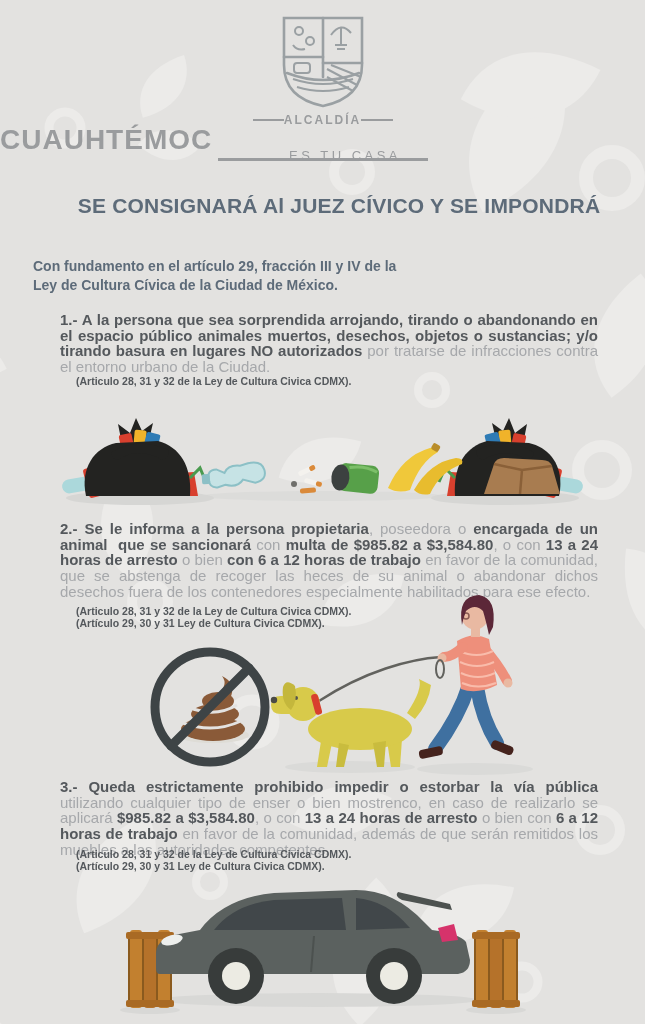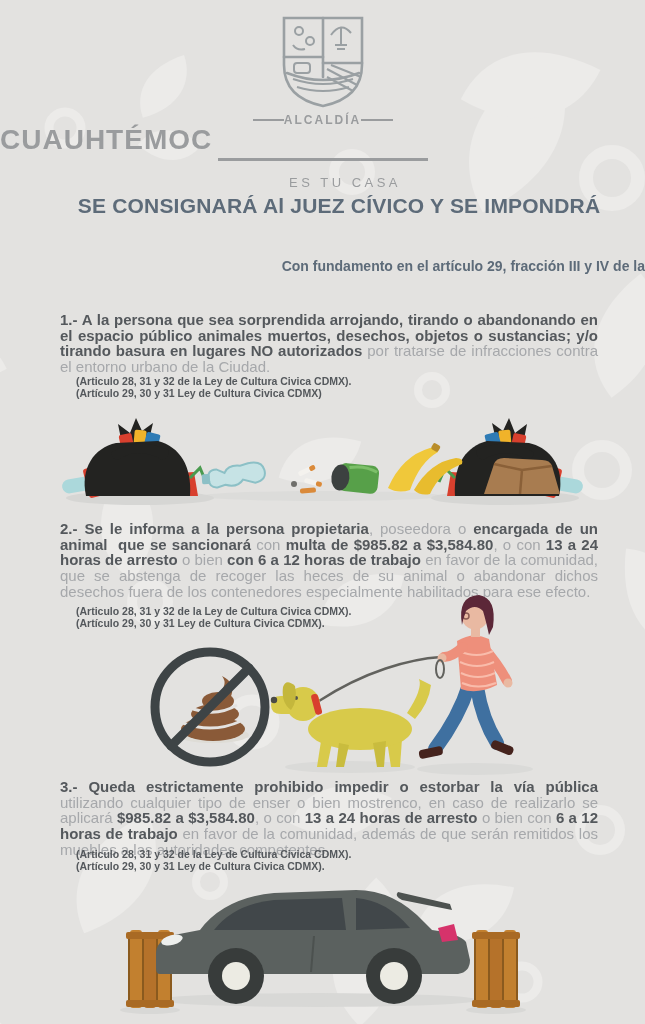--- a/index.html
+++ b/index.html
@@ -26,33 +26,33 @@
   .borough-name {
     position:absolute; top:124px; width:100%; text-align:left;
     font-size:28px; font-weight:bold; letter-spacing:1px;
     color:var(--logo_gray,#919498);
   }
   .logo-divider {
     position:absolute; top:158px; left:50%; transform:translateX(-50%);
     width:210px; height:2.5px; background:var(--logo_gray,#9a9c9e);
   }
   .tagline {
-    position:absolute; top:175px; width:100%; text-align:center;
+    position:absolute; top:148px; width:100%; text-align:center;
     font-size:13px; letter-spacing:3.5px; color:var(--logo_gray,#9a9c9e);padding-left:45px;
   }
 
   
   .title {
     position:absolute; top:193px; width:100%; text-align:center;
     font-size:21px; line-height:26px; font-weight:bold;
     color:var(--title, #5d6b79); letter-spacing:.2px;
   }
   .title-line, .subtitle-line { white-space:pre-wrap;padding-left:33px; }
   .subtitle {
-    position:absolute; top:257px; width:100%; text-align:right;
+    position:absolute; top:257px; width:100%; text-align:left;
     font-size:14px; line-height:19px; font-weight:bold;
     color:var(--title, #5d6b79);
   }
 
   
   .para {
     position:absolute; left:60px; width:538px;
     font-size:15px; line-height:15.7px; text-align:justify;
     color:var(--text_light,#a6a8ab); white-space:pre-wrap;
   }
@@ -133,26 +133,26 @@
   </div>
   <div class="borough-name">CUAUHTÉMOC</div>
   <div class="logo-divider"></div>
   <div class="tagline">ES TU CASA</div>
 
   <h1 class="title">
     <div class="title-line">SE CONSIGNARÁ Al JUEZ CÍVICO Y SE IMPONDRÁ</div>
   </h1>
   <div class="subtitle">
     <div class="subtitle-line">Con fundamento en el artículo 29, fracción III y IV de la</div>
+    <div class="subtitle-line">Ley de Cultura Cívica de la Ciudad de México.</div>
   </div>
 
   <p class="para" style="top:312px"><span class="seg-bold">1.- A la persona que sea sorprendida arrojando, tirando o abandonando en el espacio público animales muertos, desechos, objetos o sustancias; y/o tirando basura en lugares NO autorizados </span><span class="seg-light">por tratarse de infracciones contra el entorno urbano de la Ciudad.</span></p>
   <div class="cits" style="top:376px">
     <div class="cit">(Articulo 28, 31 y 32 de la Ley de Cultura Civica CDMX).</div>
-    <div class="cit">(Artículo 29, 30 y 31 Ley de Cultura Civica CDMX)</div>
   </div>
 
   <svg class="illus" style="left:60px; top:408px" width="525" height="108" viewBox="0 0 525 108">
     <ellipse cx="262" cy="88" rx="120" ry="5" fill="#dcdcda"></ellipse>
     <g id="trashbag">
       <ellipse cx="80" cy="90" rx="74" ry="7" fill="#d6d6d4"></ellipse>
       <rect x="2" y="70" width="30" height="14" rx="7" fill="#abd8db" transform="rotate(-10 17 77)"></rect>
       <g transform="rotate(-14 38 74)">
         <rect x="26" y="58" width="24" height="30" rx="3" fill="#d8402e"></rect>
         <rect x="26" y="68" width="24" height="8" fill="#f0b32a"></rect>

